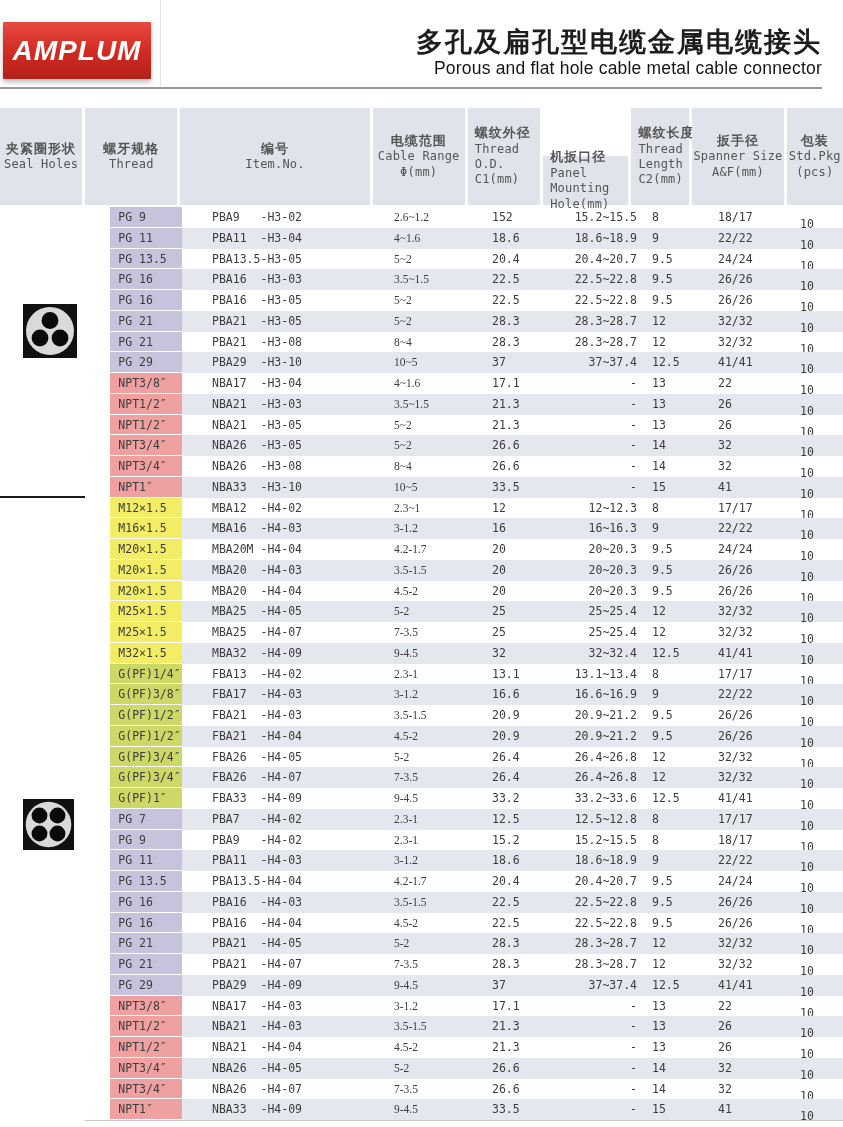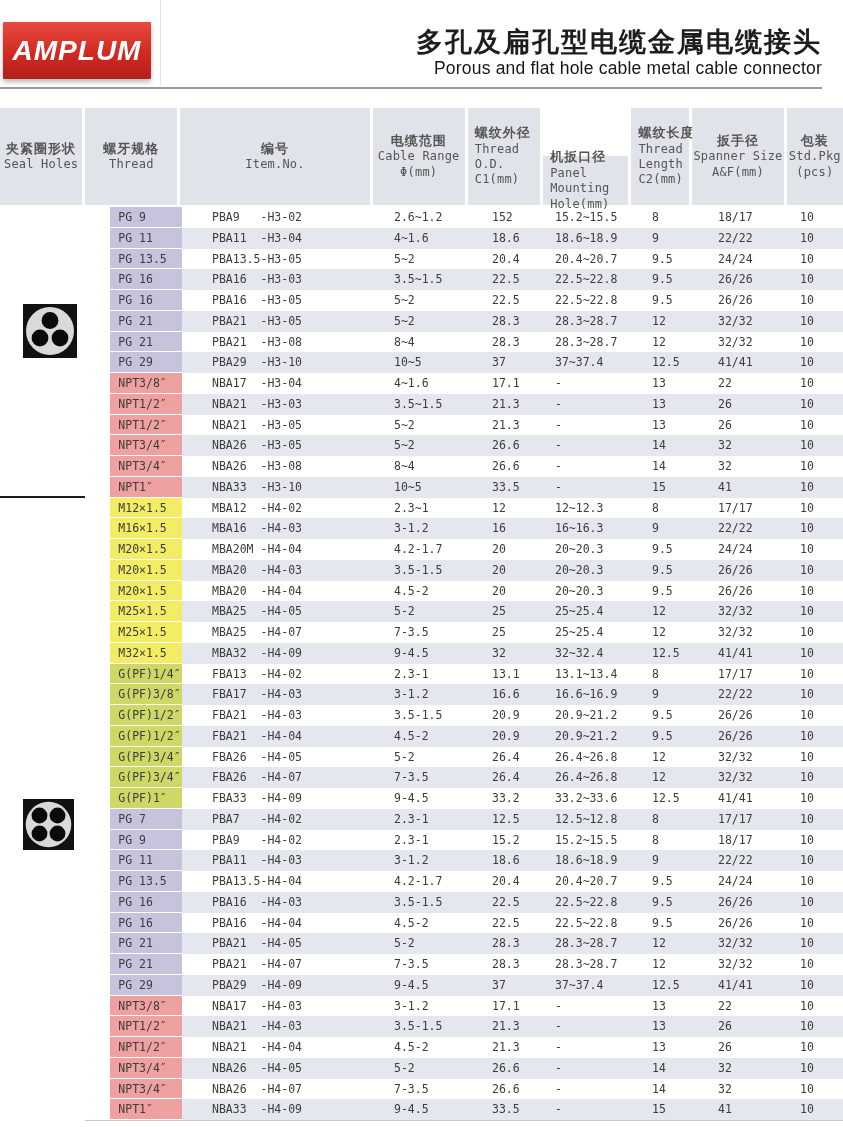--- a/index.html
+++ b/index.html
@@ -34,26 +34,26 @@
   .tbody{position:absolute;left:0;top:207px;width:843px;}
   .row{display:flex;height:20.75px;line-height:20.75px;
        font-family:"DejaVu Sans Mono",monospace;font-size:11.5px;color:#3c3c3c;padding-left:48px;}
   .c1{width:86px;}
   .c2{box-sizing:border-box;width:96px;padding-left:8px;border-bottom:1px solid #fff;
       white-space:pre;}
   .strip{display:flex;width:661px;}
   .row:nth-child(even) .strip{background:#e4e7ed;}
   .cell{box-sizing:border-box;white-space:pre;overflow:visible;}
   .cl-item{width:194px;padding-left:30px;}
-  .cl-range{width:96px;padding-left:18px;}
+  .cl-range{width:96px;padding-left:18px;font-family:Liberation Serif, serif;}
   .cl-od{width:76px;padding-left:20px;}
-  .cl-hole{width:89px;padding-left:7px;}
+  .cl-hole{width:89px;padding-left:7px;text-align:right;}
   .cl-len{width:61px;padding-left:15px;}
   .cl-spn{width:88px;padding-left:20px;}
-  .cl-pkg{width:57px;padding-left:14px;}
+  .cl-pkg{width:57px;padding-left:14px;margin-top:7px;}
 
   
   .t-pg{background:#c8c3dd;}
   .t-npt{background:#efa1a1;}
   .t-m{background:#f3ed66;}
   .t-g{background:#ced867;}
 
   
   .seal-icon{position:absolute;left:23px;}
   .seal-icon.one{top:304px;}

